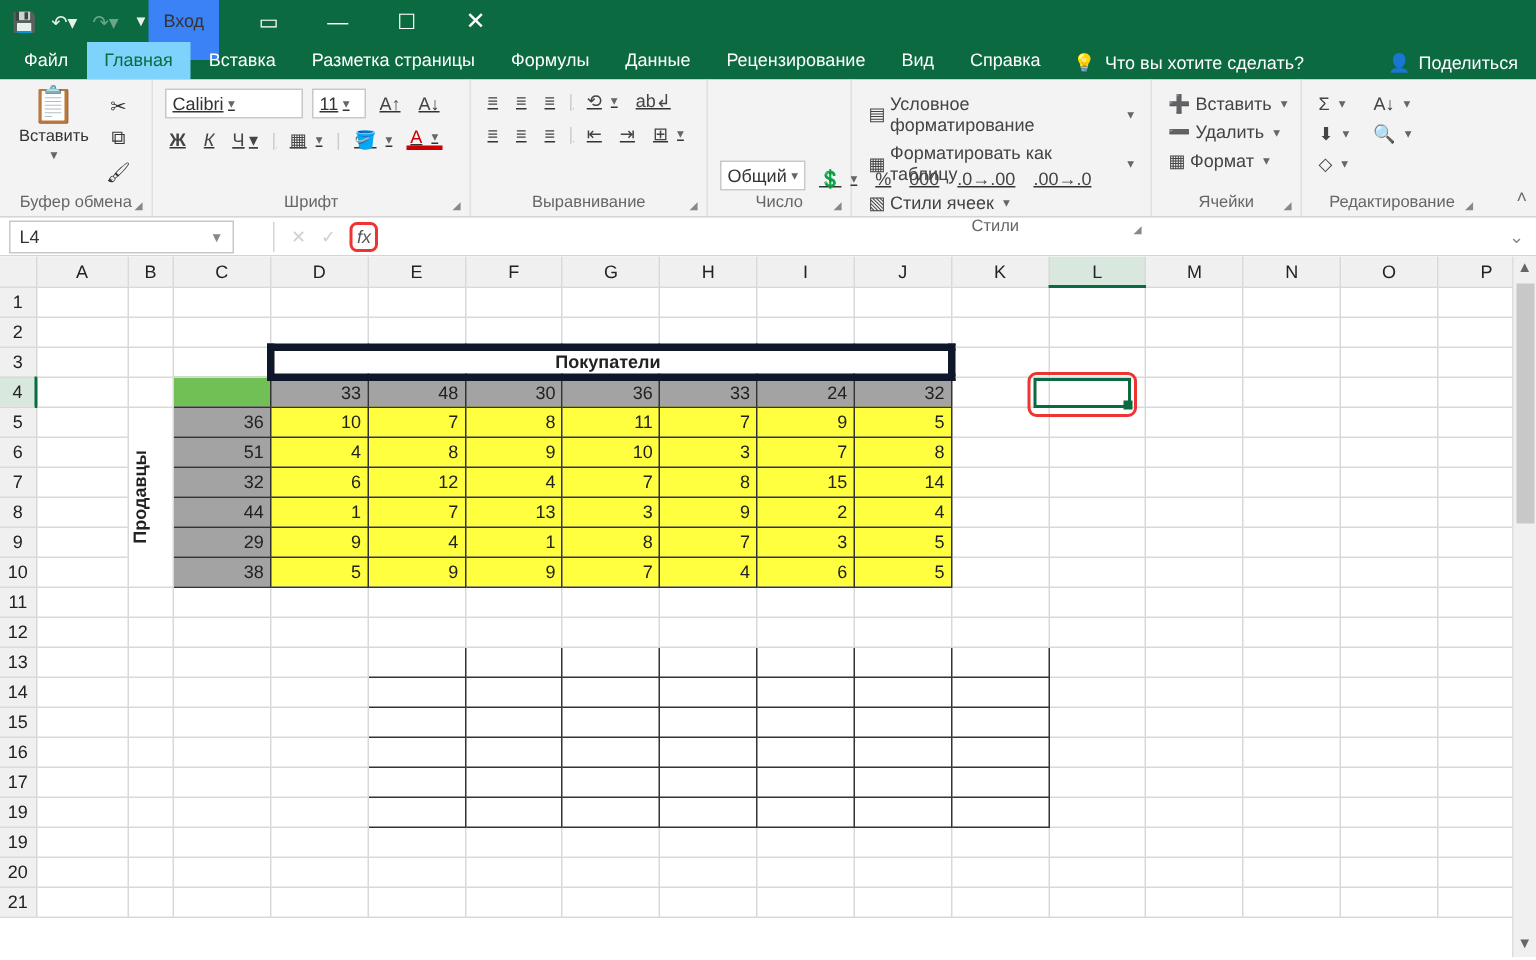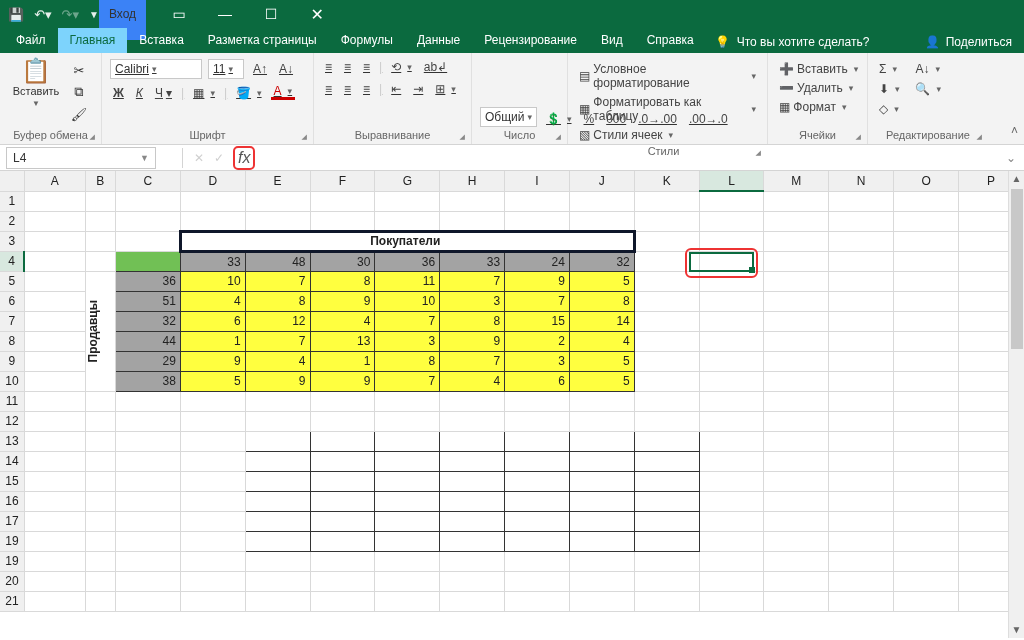--- a/index.html
+++ b/index.html
@@ -34,21 +34,21 @@
   .big .glyph{ font-size:24px; line-height:1; }
   .stackcol{ display:flex; flex-direction:column; gap:4px;}
   .row{ display:flex; gap:6px; align-items:center;text-decoration:underline;}
   .collapse-caret{ position:absolute; right:6px; bottom:6px; font-size:12px; color:#666;}
   
   .fbar { height:26px; border-bottom:1px solid #d4d4d4; display:flex; align-items:center; background:#fff;}
   .namebox{ width:150px; height:22px; border:1px solid #c8c8c8; margin:0 20px 0 6px; display:flex; align-items:center; padding:0 6px; font-size:12px; justify-content:space-between;}
   .fdivider{ width:1px; height:20px; background:#d4d4d4; margin:0 6px;}
   .fx-btn{ width:20px; height:20px; display:flex; align-items:center; justify-content:center; color:#888;}
   .fx-highlight{ border:2px solid #e33; border-radius:5px; padding:1px 3px; margin-left:4px;}
-  .fx-highlight span{ font-style:italic; font-size:16px; color:#555;}
+  .fx-highlight span{ font-style:italic; font-size:12px; color:#555;}
   .fbar .expand{ margin-left:auto; margin-right:8px; color:#888;}
   
   .gridwrap{ position:relative; height:467px; overflow:hidden; background:#fff;}
   table.sheet{ border-collapse:collapse; table-layout:fixed; width:1024px;}
   table.sheet th, table.sheet td{ border:1px solid #d9d9d9; height:20px; font-size:12px; color:#222; }
   table.sheet thead th{ background:#f0f0f0; font-weight:normal; text-align:center; height:20px; border-top:none;}
   table.sheet thead th:first-child{ width:24px; border-left:none;}
   table.sheet tbody th{ width:24px; background:#f0f0f0; font-weight:normal; text-align:center; border-left:none;}
   table.sheet td{ text-align:right; padding-right:4px;}
   th.col-active{ background:#d8e8df !important; border-bottom:2px solid #0b6a3f !important;}
@@ -301,21 +301,21 @@
           <td id="c_M2"></td>
           <td id="c_N2"></td>
           <td id="c_O2"></td>
           <td id="c_P2"></td>
         </tr>
         <tr>
           <th class="">3</th>
           <td id="c_A3"></td>
           <td id="c_B3"></td>
           <td id="c_C3"></td>
-          <td id="c_D3" colspan="7" class="purch" style="border:3px solid #0f172a">Покупатели</td>
+          <td id="c_D3" colspan="7" class="purch" style="border:5px solid #0f172a">Покупатели</td>
           <td id="c_K3"></td>
           <td id="c_L3"></td>
           <td id="c_M3"></td>
           <td id="c_N3"></td>
           <td id="c_O3"></td>
           <td id="c_P3"></td>
         </tr>
         <tr>
           <th class="row-active">4</th>
           <td id="c_A4"></td>

